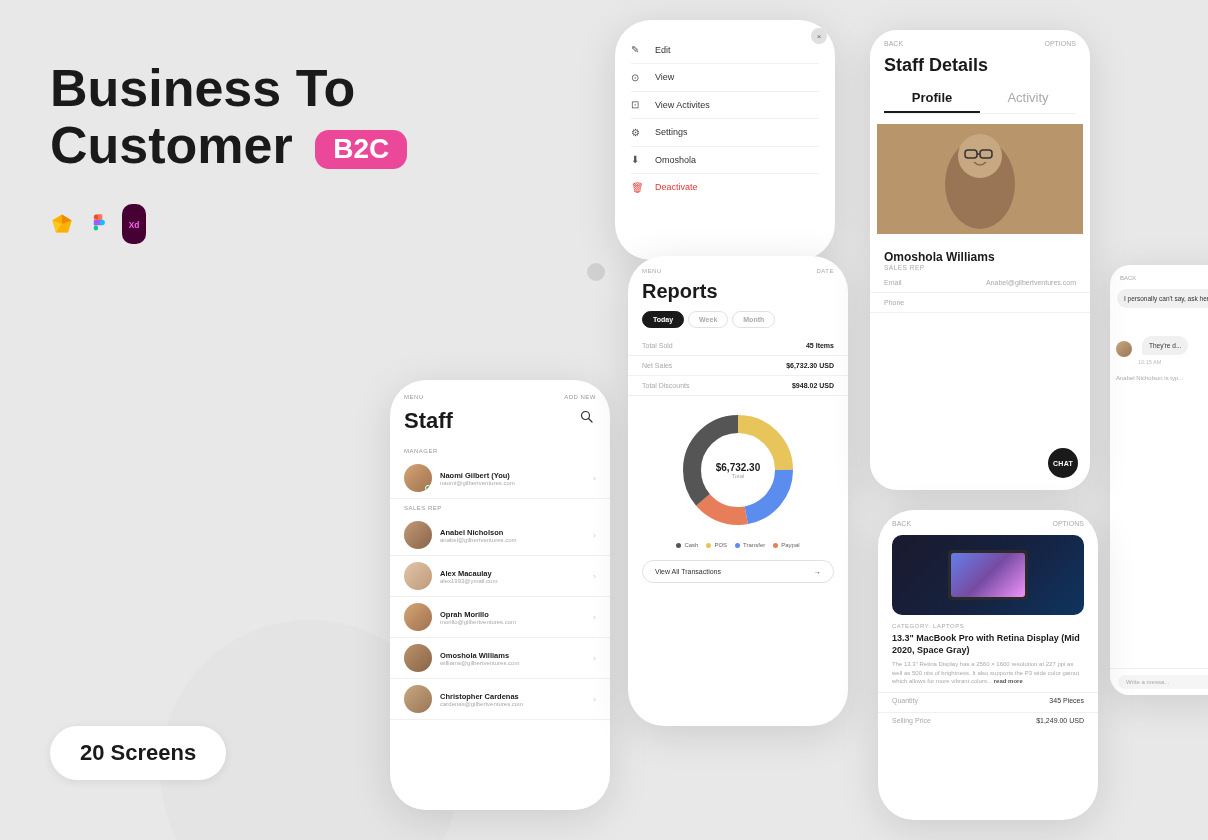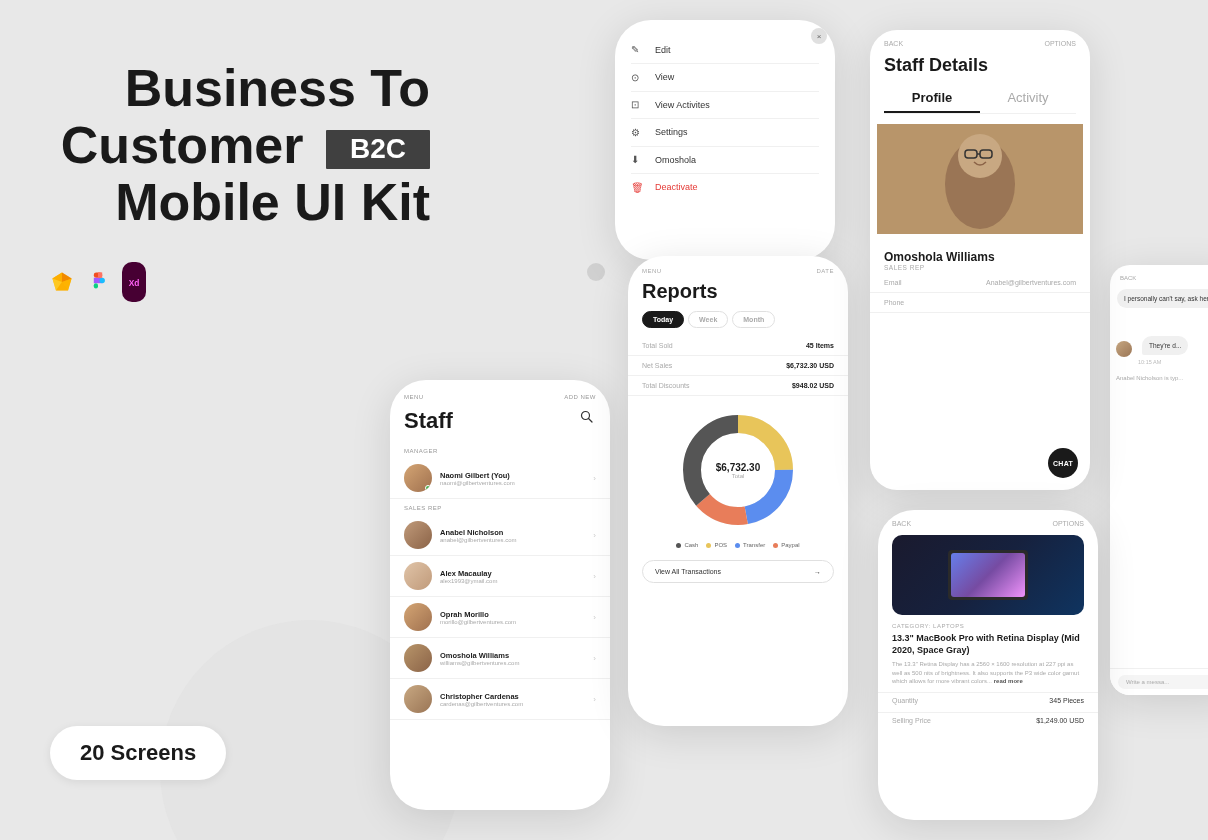--- a/index.html
+++ b/index.html
@@ -18,30 +18,29 @@
       left: 50px;
       top: 60px;
       width: 380px;
     }
     .main-title {
       font-size: 52px;
       font-weight: 800;
       line-height: 1.1;
       color: #1a1a1a;
       margin-bottom: 0;
-      text-align: right;
     }
     .b2c-badge {
       display: inline-block;
-      background: #404040;
+      background: #ec4899;
       color: #fff;
       font-size: 28px;
       font-weight: 700;
-      padding: 4px 24px;
-      border-radius: 1px;
+      padding: 4px 18px;
+      border-radius: 14px;
       margin-left: 8px;
       vertical-align: middle;
     }
     .tool-icons {
       display: flex;
       gap: 12px;
       margin-top: 30px;
       align-items: center;
     }
     .tool-icon {
@@ -603,21 +602,20 @@
 
 <div class="deco-circle deco-circle-large"></div>
 <div class="deco-circle deco-circle-small"></div>
 <div class="deco-circle deco-circle-small2"></div>
 
 <div class="left-section">
   <div class="main-title">
     <span>Business To</span><br>
     <span>Customer</span>
     <span class="b2c-badge">B2C</span><br>
-    <span>Mobile UI Kit</span>
   </div>
   <div class="tool-icons">
 
     <div class="tool-icon" style="background: none;">
       <svg width="40" height="40" viewBox="0 0 40 40">
         <polygon points="20,4 36,14 30,34 10,34 4,14" fill="#FDB300" stroke="none"></polygon>
         <polygon points="20,4 36,14 20,20" fill="#EA6C00" opacity="0.6"></polygon>
         <polygon points="20,4 4,14 20,20" fill="#FDAD00" opacity="0.8"></polygon>
         <polygon points="4,14 10,34 20,20" fill="#FDD231" opacity="0.7"></polygon>
         <polygon points="36,14 30,34 20,20" fill="#FDB300" opacity="0.7"></polygon>

